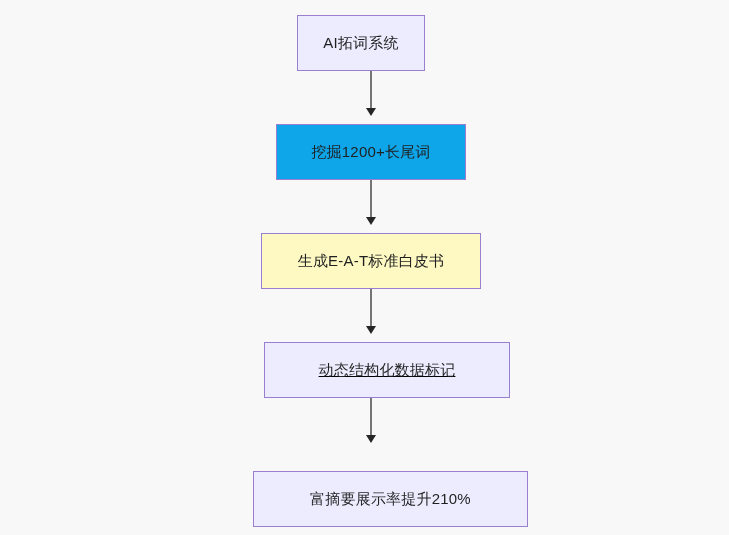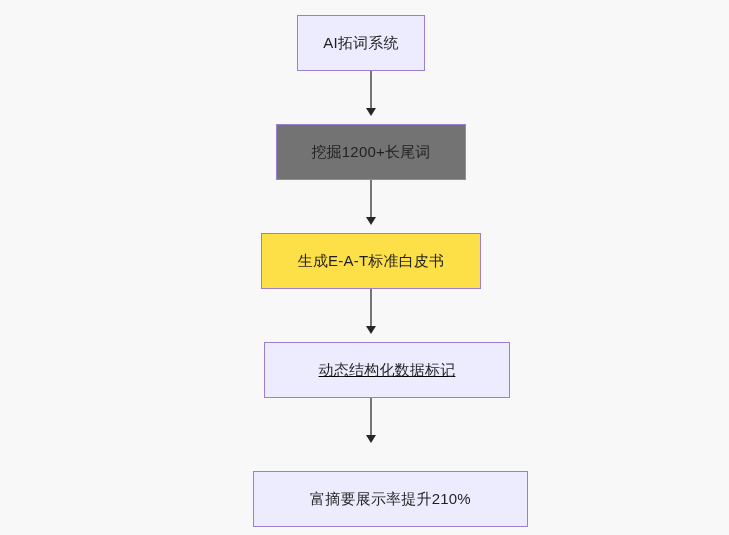--- a/index.html
+++ b/index.html
@@ -74,24 +74,24 @@
     <div class="edge-arrow" style="top: 37px; border-top-color: rgb(38, 38, 38);"></div>
   </div>
   <div class="edge" id="edge-3" style="left: 370px; top: 398px; width: 2px; height: 45px;">
     <div class="edge-line" style="height: 37px; background: rgb(117, 117, 117);"></div>
     <div class="edge-arrow" style="top: 37px; border-top-color: rgb(38, 38, 38);"></div>
   </div>
 
   <div class="node" id="node-0" style="left: 297px; top: 15px; width: 128px; height: 56px; background: rgb(236, 236, 254); border-color: rgb(154, 127, 208);">
     <span class="node-label" style="color: rgb(31, 32, 32);">AI拓词系统</span>
   </div>
-  <div class="node" id="node-1" style="left: 276px; top: 124px; width: 190px; height: 56px; background: #737373; border-color: rgb(154, 127, 208);">
+  <div class="node" id="node-1" style="left: 276px; top: 124px; width: 190px; height: 56px; background: #0ea5e9; border-color: rgb(154, 127, 208);">
     <span class="node-label" style="color: rgb(31, 32, 32);">挖掘1200+长尾词</span>
   </div>
-  <div class="node" id="node-2" style="left: 261px; top: 233px; width: 220px; height: 56px; background: #fde047; border-color: rgb(154, 127, 208);">
+  <div class="node" id="node-2" style="left: 261px; top: 233px; width: 220px; height: 56px; background: #fef9c3; border-color: rgb(154, 127, 208);">
     <span class="node-label" style="color: rgb(31, 32, 32);">生成E-A-T标准白皮书</span>
   </div>
   <div class="node" id="node-3" style="left: 264px; top: 342px; width: 246px; height: 56px; background: rgb(236, 236, 254); border-color: rgb(154, 127, 208); text-decoration: underline;">
     <span class="node-label" style="color: rgb(31, 32, 32);">动态结构化数据标记</span>
   </div>
   <div class="node" id="node-4" style="left: 253px; top: 451px; width: 275px; height: 56px; background: rgb(236, 236, 254); border-color: rgb(154, 127, 208); margin-top: 20px;">
     <span class="node-label" style="color: rgb(31, 32, 32);">富摘要展示率提升210%</span>
   </div>
 
 </div>

